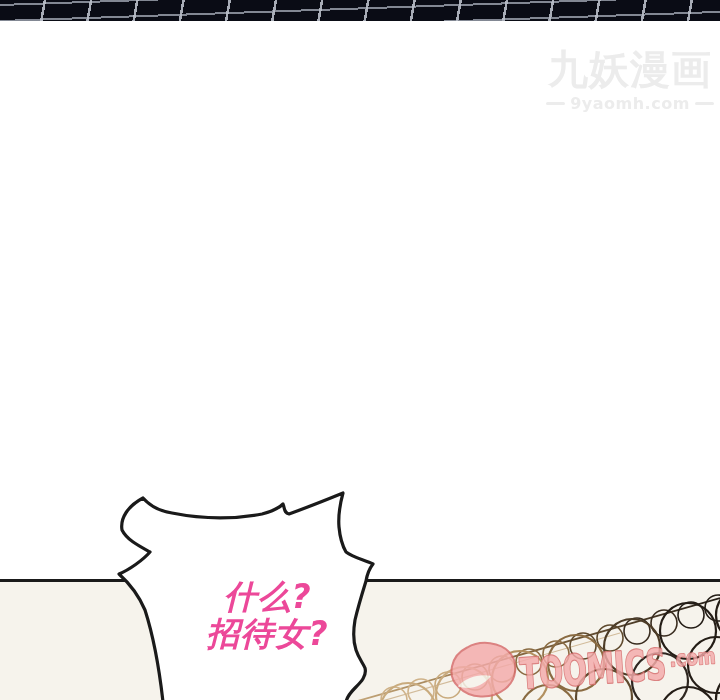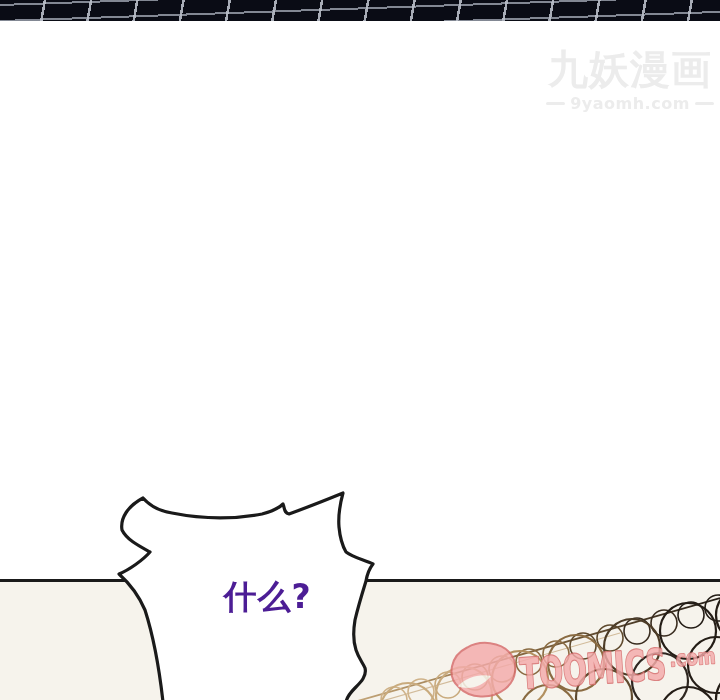--- a/index.html
+++ b/index.html
@@ -37,22 +37,22 @@
   .divider{
     position:absolute;left:0;top:579px;width:720px;height:3px;
     background:#1a1a1a;z-index:2;
   }
   
   .net{position:absolute;left:340px;top:580px;width:380px;height:120px;z-index:3;}
   
   .bubble{position:absolute;left:95px;top:480px;width:310px;height:222px;z-index:4;}
   .bubble-text{
     position:absolute;left:160px;top:578px;width:215px;z-index:5;
-    text-align:center;color:#4c1d95;font-size:33px;font-weight:600;line-height:37px;
-    letter-spacing:1px;white-space:nowrap;
+    text-align:center;color:#ec4899;font-size:33px;font-weight:600;line-height:37px;
+    letter-spacing:1px;white-space:nowrap;font-style:italic;
   }
 </style>
 </head>
 <body>
 
 <div class="canvas">
 
   <div class="top-strip"></div>
 
   <div class="wm9">
@@ -144,15 +144,16 @@
              L68,222
              C64,186 58,155 50,130
              C44,116 34,103 24,94
              C34,90 48,80 55,72
              C44,66 32,60 27,50
              C25,38 33,26 48,18 Z" fill="#ffffff" stroke="#1a1a1a" stroke-width="3.2" stroke-linejoin="round"></path>
   </svg>
 
   <div class="bubble-text">
     <div>什么?</div>
+    <div>招待女?</div>
   </div>
 
 </div>
 
 </body></html>

